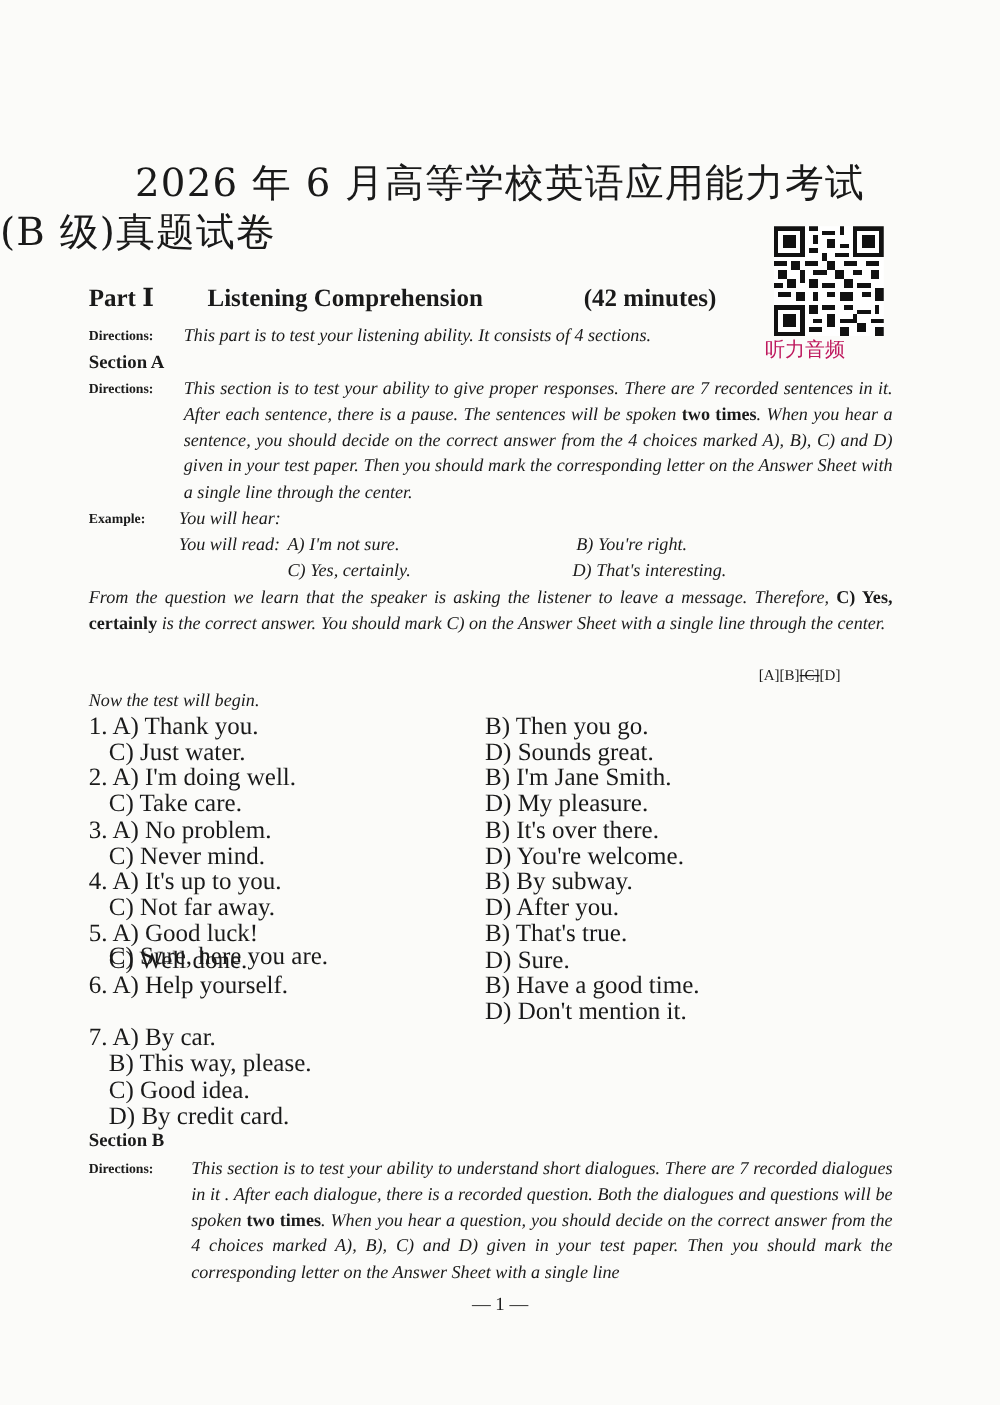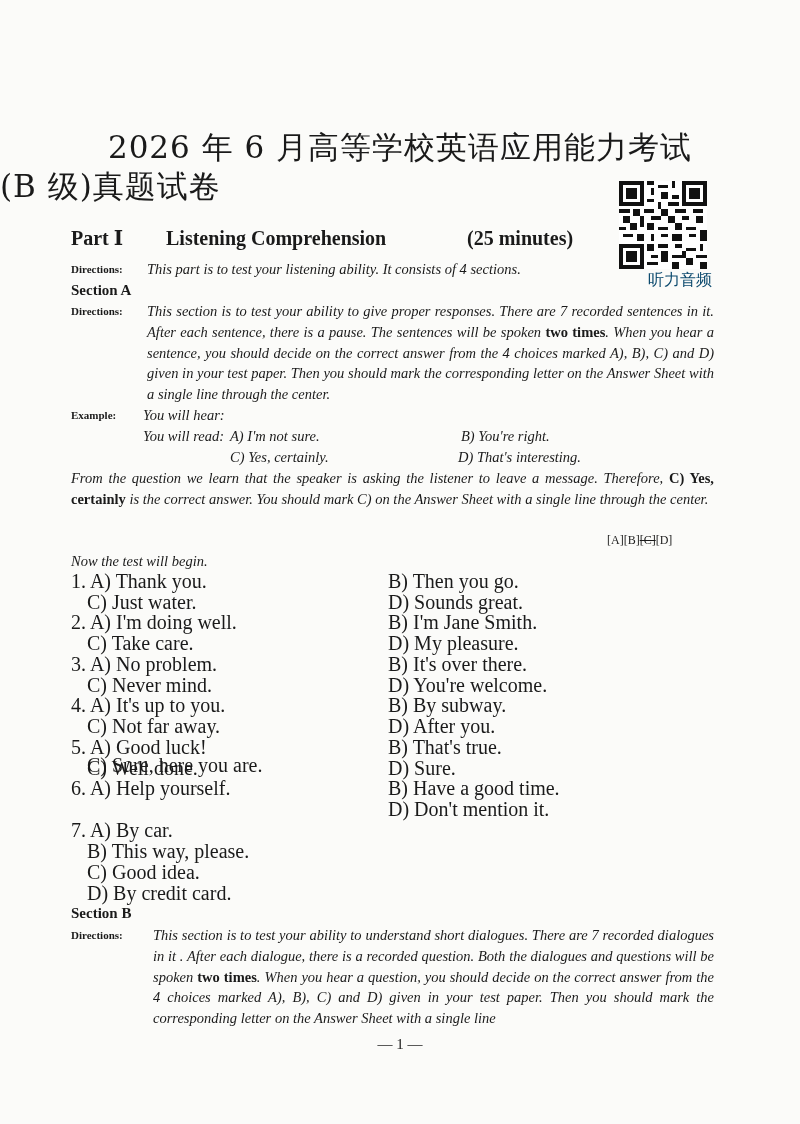--- a/index.html
+++ b/index.html
@@ -15,21 +15,21 @@
     left: 0; width: 800px; top: 128px; text-align: center;
     font-size: 31px; line-height: 38px; letter-spacing: 1px;
     font-family: "DejaVu Serif", "Liberation Serif", serif;
   }
   .title2 {
     left: 0; width: 800px; top: 167px; text-align: left;
     font-size: 31px; line-height: 38px; letter-spacing: 1px;
     font-family: "DejaVu Serif", "Liberation Serif", serif;
   }
   .qr { left: 619px; top: 181px; width: 88px; height: 88px; }
-  .qr-cap { left: 612px; top: 270px; width: 100px; text-align: right; font-size: 16px; font-family: "DejaVu Sans", sans-serif; color: #0c4a6e; }
+  .qr-cap { left: 612px; top: 270px; width: 100px; text-align: left; font-size: 16px; font-family: "DejaVu Sans", sans-serif; color: #be185d; }
   .part-head { top: 226px; left: 71px; font-size: 20px; font-weight: bold; white-space: nowrap; }
   .part-head span { display: inline-block; }
   .line { font-size: 14.5px; line-height: 20.8px; white-space: nowrap; }
   .b { font-weight: bold; font-style: normal; }
   .i { font-style: italic; }
   .dirbody {
     left: 147px; width: 567px; font-style: italic; font-size: 14.5px; line-height: 20.8px;
     text-align: justify;
   }
   .label { left: 71px; font-weight: bold; font-size: 11px; line-height: 20.8px; }
@@ -105,21 +105,21 @@
         <rect x="18" y="20" width="1" height="2"></rect>
         <rect x="23" y="23" width="2" height="2"></rect>
     </g>
   </svg>
 </div>
 <div class="abs qr-cap">听力音频</div>
 
 <div class="abs part-head">
   <span style="width:90px">Part Ⅰ</span>
   <span style="width:296px">Listening Comprehension</span>
-  <span>(25 minutes)</span>
+  <span>(42 minutes)</span>
 </div>
 
 <div class="abs label" style="top:259px">Directions:</div>
 <div class="abs line i" style="left:147px; top:259px">This part is to test your listening ability. It consists of 4 sections.</div>
 
 <div class="abs label" style="top:280px; font-size:15px">Section A</div>
 <div class="abs label" style="top:301px">Directions:</div>
 <div class="abs dirbody" style="top:301px"><span>This section is to test your ability to give proper responses. There are 7 recorded sentences in it. After each sentence, there is a pause. The sentences will be spoken </span><span class="b">two times</span><span>. When you hear a sentence, you should decide on the correct answer from the 4 choices marked A), B), C) and D) given in your test paper. Then you should mark the corresponding letter on the Answer Sheet with a single line through the center.</span></div>
 
 <div class="abs label" style="top:405px">Example:</div>

